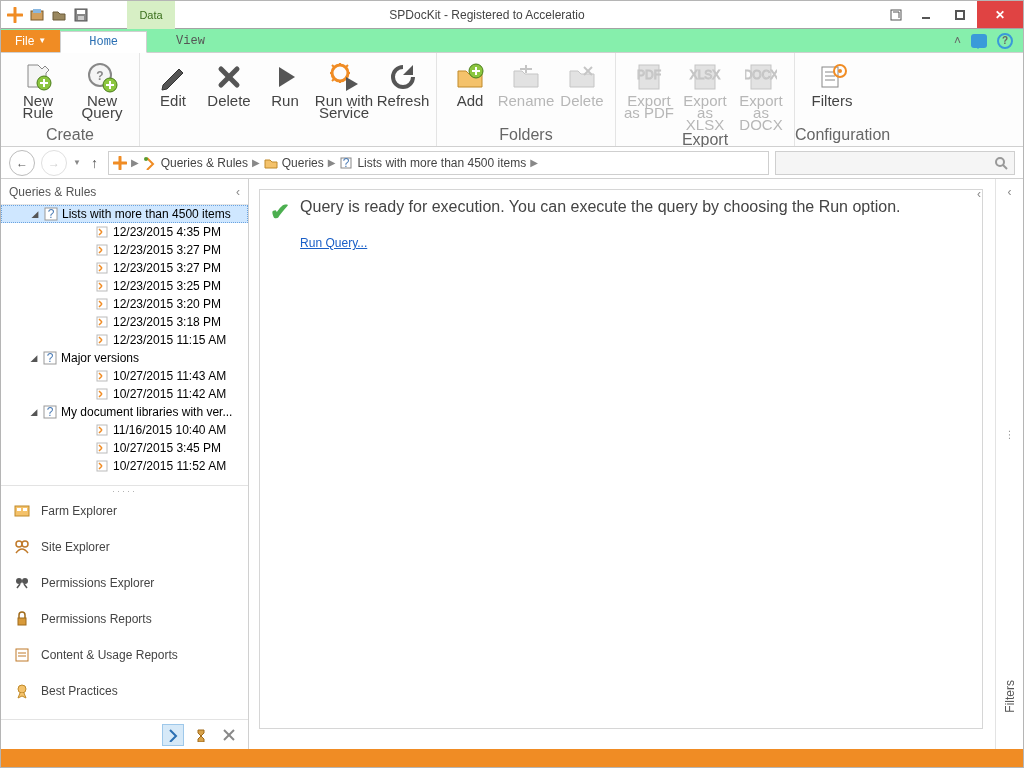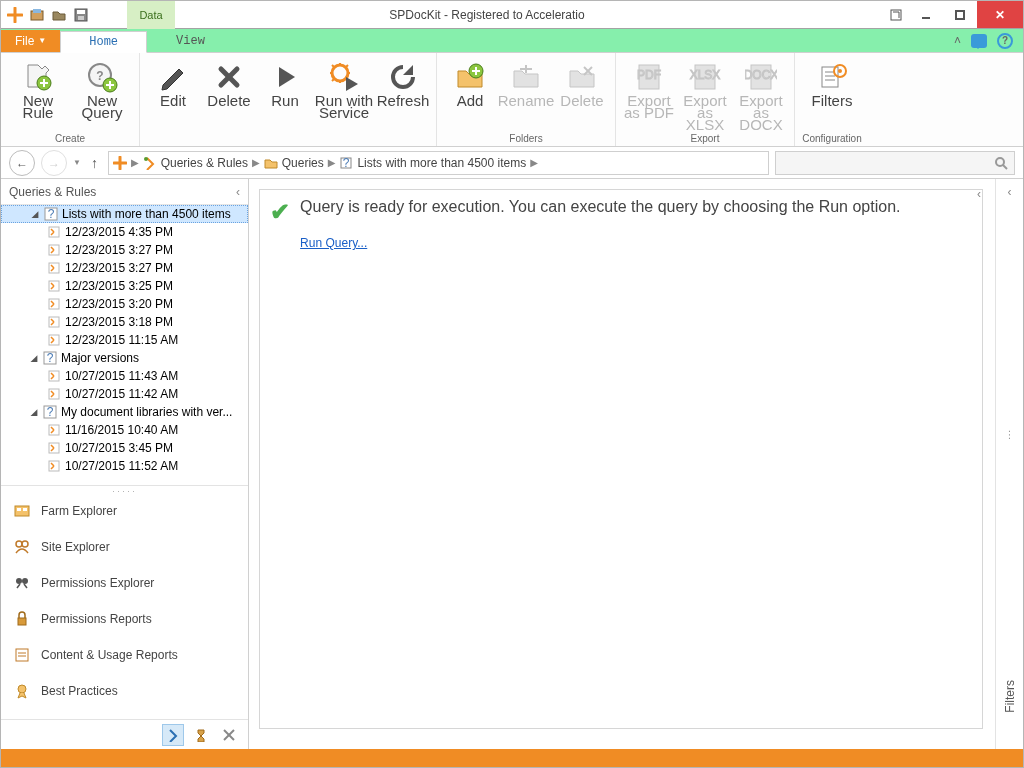--- a/index.html
+++ b/index.html
@@ -27,21 +27,21 @@
 .tabs-right { margin-left: auto; display: flex; align-items: center; gap: 10px; padding-right: 10px; }
 .tabs-right span { color: #666; }
 .help-circle { width: 16px; height: 16px; border-radius: 50%; border: 2px solid #3a9ad9; color: #3a9ad9; font-size: 10px; display: flex; align-items: center; justify-content: center; font-weight: bold;}
 .chat-icon { width: 16px; height: 14px; background: #3a9ad9; border-radius: 3px; position: relative; }
 .chat-icon::after { content:''; position:absolute; bottom:-4px; left:4px; border:3px solid transparent; border-top-color:#3a9ad9; }
 
 
 .ribbon { height: 94px; background: #fdfdfd; border-bottom: 1px solid #d0d0d0; display: flex; }
 .ribbon-group { display: flex; flex-direction: column; border-right: 1px solid #e4e4e4; }
 .ribbon-items { flex: 1; display: flex; align-items: flex-start; padding: 4px 6px 0; gap: 2px; }
-.ribbon-label { text-align: center; font-size: 10px; color: #666; padding-bottom: 2px; }
+.ribbon-label { text-align: center; font-size: 16px; color: #666; padding-bottom: 2px; }
 .rbtn { display: flex; flex-direction: column; align-items: center; justify-content: flex-start; width: 54px; padding-top: 4px; gap: 2px; text-align: center; }
 .rbtn.big { width: 62px; }
 .rbtn .ic { width: 32px; height: 32px; position: relative; }
 .rbtn .lbl { font-size: 15px; color: #444; line-height: 12px; }
 .rbtn.disabled .lbl { color: #b7b7b7; }
 .rbtn.disabled .ic svg * { stroke: #c5c5c5 !important; fill: #e2e2e2 !important; }
 
 
 .nav-row { height: 32px; border-bottom: 1px solid #d0d0d0; display: flex; align-items: center; padding: 0 8px; gap: 6px; background: #fff;}
 .nav-arrow { width: 26px; height: 26px; border: 1px solid #bcbcbc; border-radius: 50%; display:flex; align-items:center; justify-content:center; color:#555; }
@@ -57,21 +57,21 @@
 .main { flex: 1; display: flex; min-height: 0; }
 .left-pane { width: 248px; border-right: 1px solid #d0d0d0; display: flex; flex-direction: column; }
 .pane-header { height: 26px; display:flex; align-items:center; justify-content:space-between; padding:0 8px; color:#555; border-bottom:1px solid #e5e5e5; }
 .tree { flex: 0 0 280px; overflow: auto; position: relative; scrollbar-width: thin; }
 .tree ul { list-style: none; }
 .tree .row { display:flex; align-items:center; gap:4px; height:18px; padding-left:4px; white-space: nowrap;}
 .tree .caret { width:10px; color:#555; font-size:9px; text-align:center;}
 .tree .qicon { width:14px; height:14px; }
 .tree .sel { background:#cfe7ff; border:1px dotted #6aa3e0; }
 .tree .lvl1 { padding-left: 28px; }
-.tree .lvl2 { padding-left: 32px; }
+.tree .lvl2 { padding-left: 80px; }
 .tree-splitter { height:8px; text-align:center; color:#aaa; font-size:9px; letter-spacing:2px; border-top:1px solid #e3e3e3;}
 
 .nav-list { flex:1; display:flex; flex-direction:column; }
 .nav-item { height:36px; display:flex; align-items:center; gap:10px; padding-left:12px; color:#444; font-size:13px; }
 .nav-item .nic { width:18px; height:18px; }
 .bottom-icons { height:30px; border-top:1px solid #e3e3e3; display:flex; align-items:center; justify-content:flex-end; gap:6px; padding-right:8px;}
 .bottom-icons .bic { width:22px; height:22px; display:flex; align-items:center; justify-content:center;}
 .bottom-icons .bic.sel { background:#d6e9f8; border:1px solid #9ec8ea;}
 
 .center { flex:1; position:relative; padding:10px 0 0 10px; }

